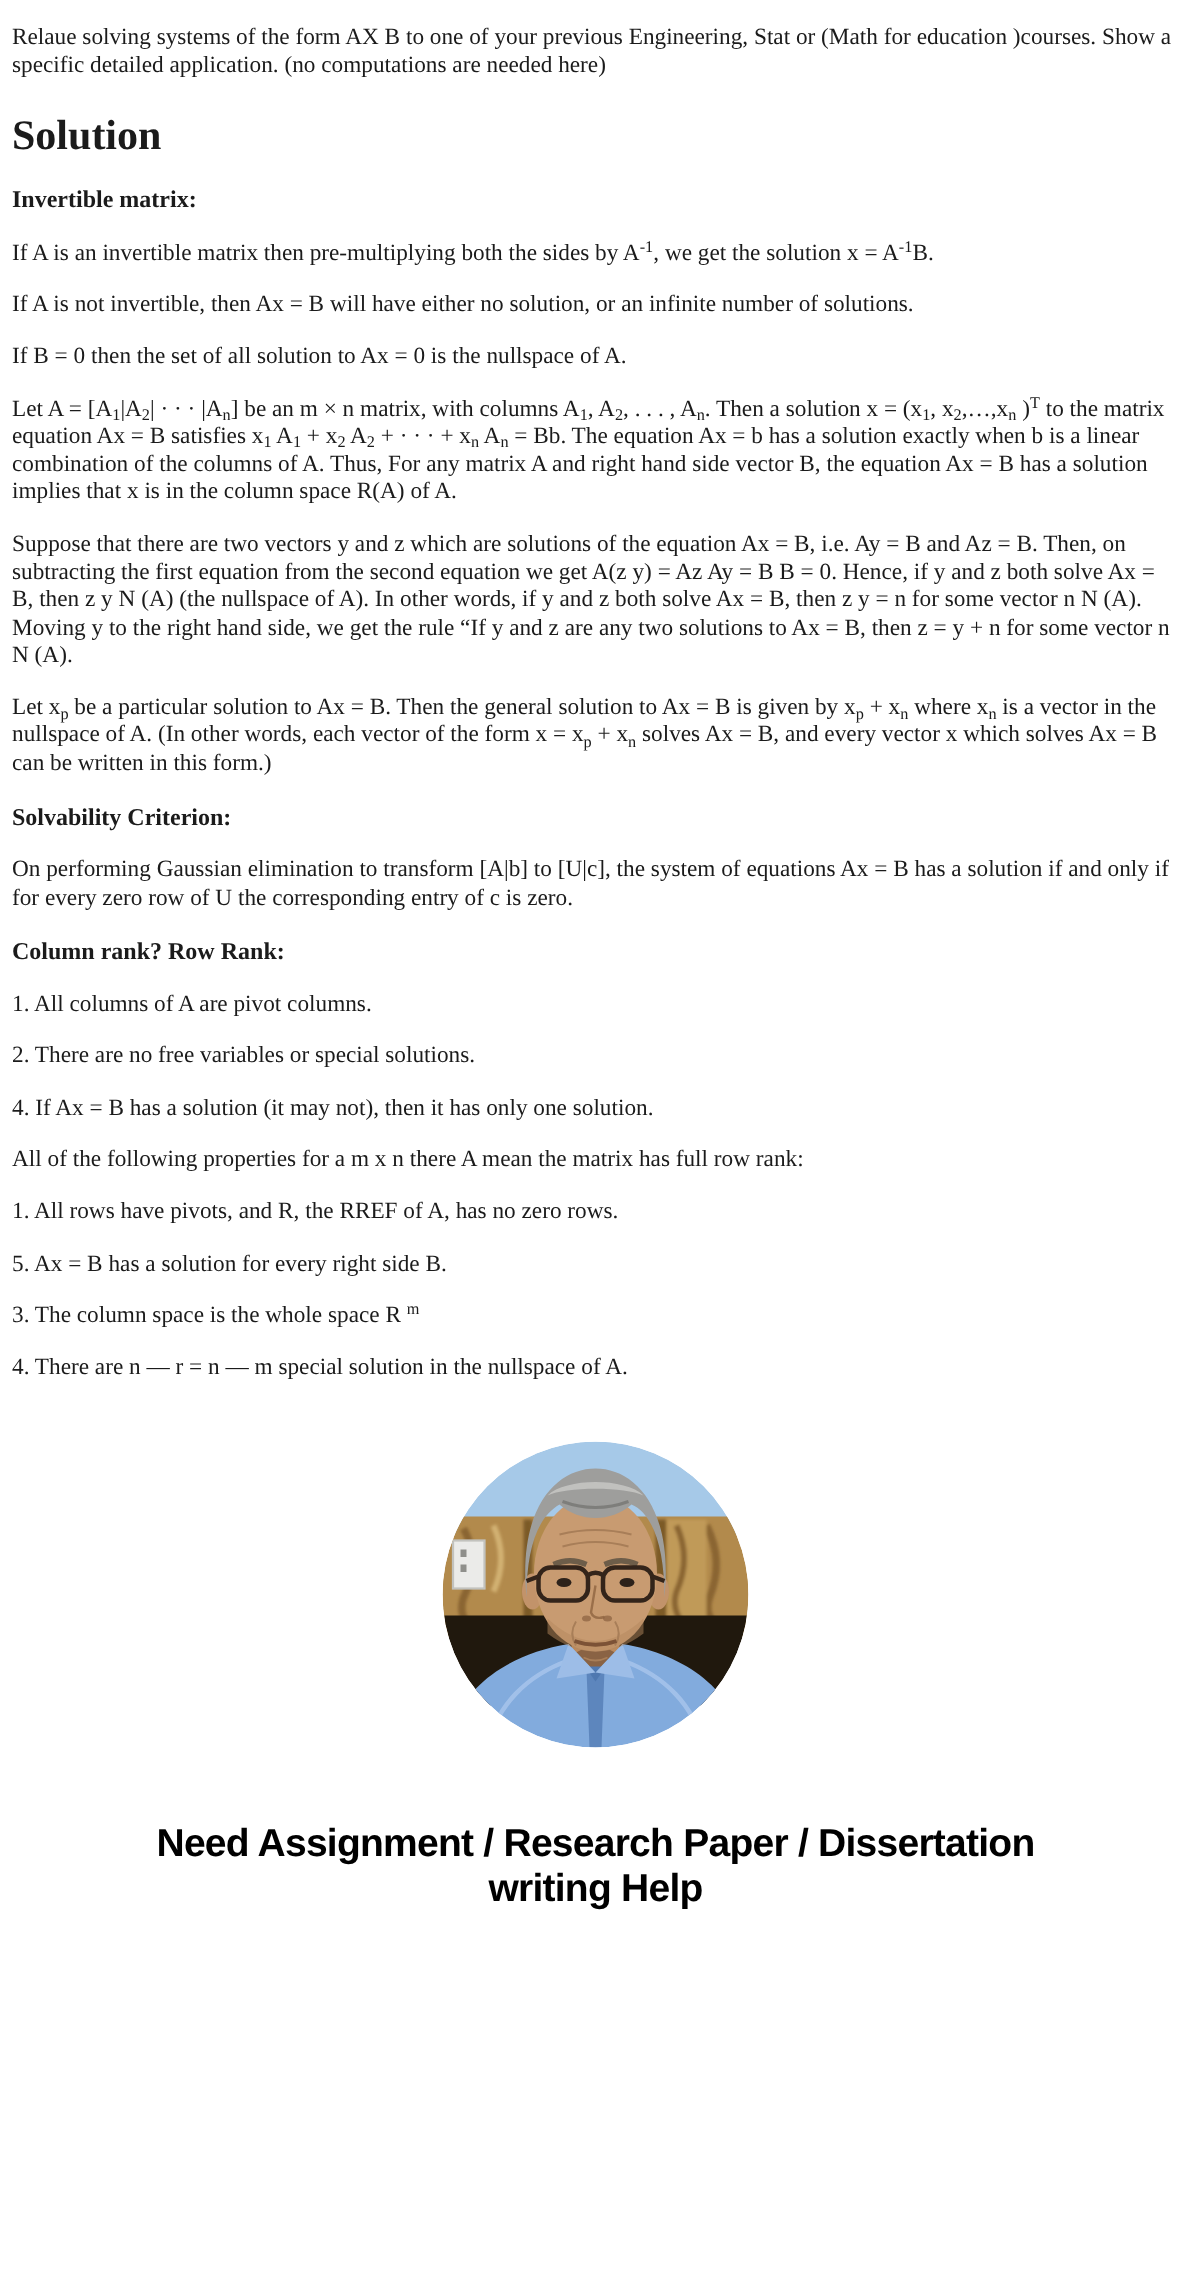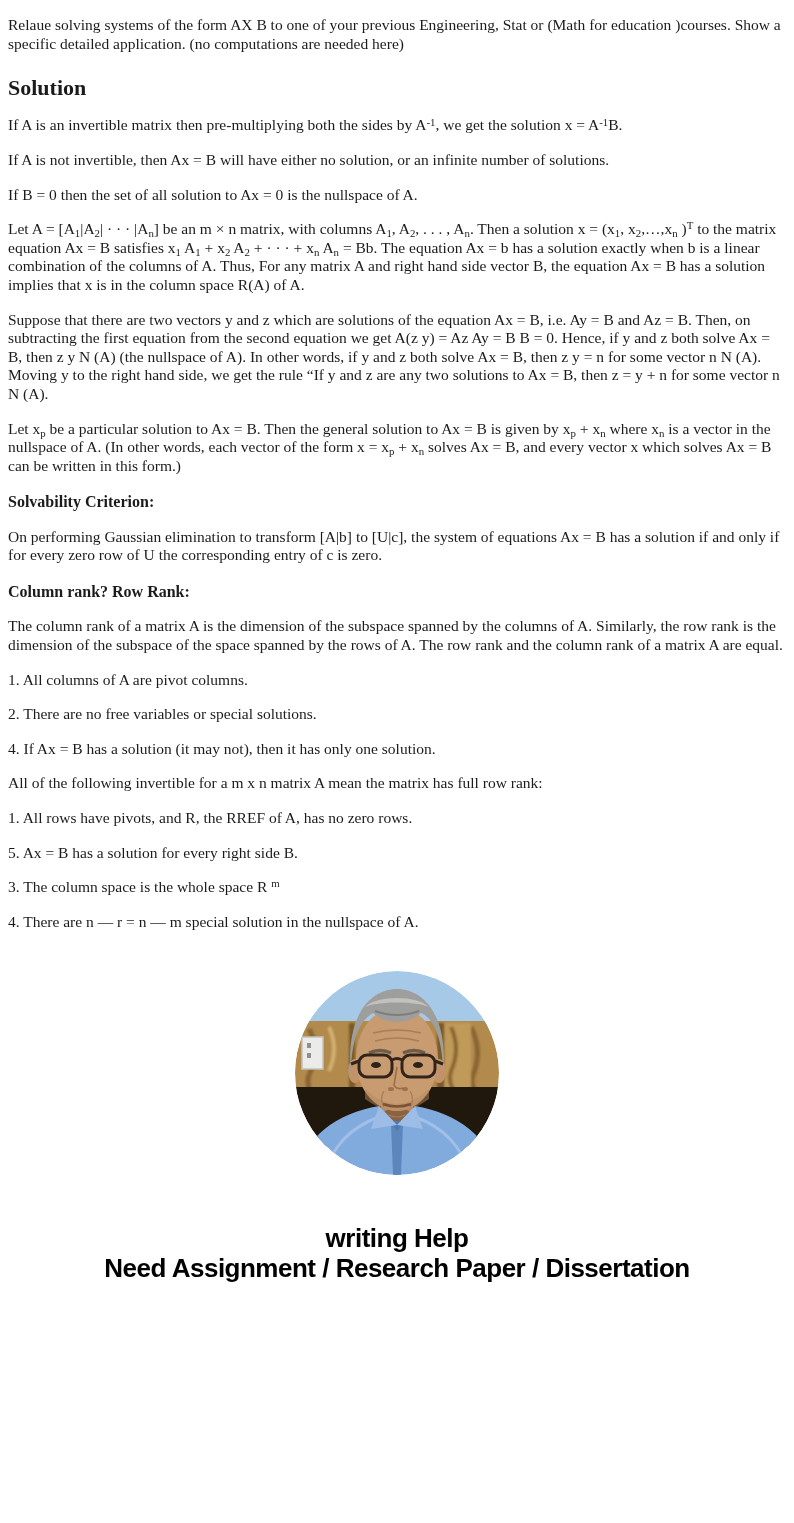--- a/index.html
+++ b/index.html
@@ -12,21 +12,21 @@
     color: var(--text_color, #1b1b1b);
   }
   .page { padding: 0 8px 40px 8px; }
   p.body-text {
     font-size: 15.5px;
     line-height: 1.2;
     margin: 16px 0;
   }
   p.body-text:first-child { margin-top: 16px; }
   .solution-title {
-    font-size: 22px;
+    font-size: 28px;
     font-weight: bold;
     margin: 22px 0 14px 0;
     line-height: 1.15;
   }
   .subhead {
     font-size: 16px;
     font-weight: bold;
     margin: 18px 0 16px 0;
     line-height: 1.15;
   }
@@ -57,37 +57,37 @@
 </style>
 </head>
 <body>
 
 <div class="page">
 
   <p class="body-text">Relaue solving systems of the form AX B to one of your previous Engineering, Stat or (Math for education )courses. Show a specific detailed application. (no computations are needed here)</p>
 
   <h2 class="solution-title">Solution</h2>
 
+  <p class="subhead">Invertible matrix:</p>
   <p class="body-text">If A is an invertible matrix then pre-multiplying both the sides by A<sup>-1</sup>, we get the solution x = A<sup>-1</sup>B.</p>
   <p class="body-text">If A is not invertible, then Ax = B will have either no solution, or an infinite number of solutions.</p>
   <p class="body-text">If B = 0 then the set of all solution to Ax = 0 is the nullspace of A.</p>
   <p class="body-text">Let A = [A<sub>1</sub>|A<sub>2</sub>| · · · |A<sub>n</sub>] be an m × n matrix, with columns A<sub>1</sub>, A<sub>2</sub>, . . . , A<sub>n</sub>. Then a solution x = (x<sub>1</sub>, x<sub>2</sub>,…,x<sub>n</sub> )<sup>T</sup> to the matrix equation Ax = B satisfies x<sub>1</sub> A<sub>1</sub> + x<sub>2</sub> A<sub>2</sub> + · · · + x<sub>n</sub> A<sub>n</sub> = Bb. The equation Ax = b has a solution exactly when b is a linear combination of the columns of A. Thus, For any matrix A and right hand side vector B, the equation Ax = B has a solution implies that x is in the column space R(A) of A.</p>
   <p class="body-text">Suppose that there are two vectors y and z which are solutions of the equation Ax = B, i.e. Ay = B and Az = B. Then, on subtracting the first equation from the second equation we get A(z y) = Az Ay = B B = 0. Hence, if y and z both solve Ax = B, then z y N (A) (the nullspace of A). In other words, if y and z both solve Ax = B, then z y = n for some vector n N (A). Moving y to the right hand side, we get the rule “If y and z are any two solutions to Ax = B, then z = y + n for some vector n N (A).</p>
 
   <p class="body-text">Let x<sub>p</sub> be a particular solution to Ax = B. Then the general solution to Ax = B is given by x<sub>p</sub> + x<sub>n</sub> where x<sub>n</sub> is a vector in the nullspace of A. (In other words, each vector of the form x = x<sub>p</sub> + x<sub>n</sub> solves Ax = B, and every vector x which solves Ax = B can be written in this form.)</p>
 
   <p class="subhead">Solvability Criterion:</p>
   <p class="body-text">On performing Gaussian elimination to transform [A|b] to [U|c], the system of equations Ax = B has a solution if and only if for every zero row of U the corresponding entry of c is zero.</p>
 
   <p class="subhead">Column rank? Row Rank:</p>
-  <p class="body-text">The column rank of a matrix A is the dimension of the subspace spanned by the columns of A. Similarly, the row rank is the dimension of the subspace of the space spanned by the rows of A. The row rank and the column rank of a matrix A are equal.</p>
   <p class="body-text">1. All columns of A are pivot columns.</p>
   <p class="body-text">2. There are no free variables or special solutions.</p>
   <p class="body-text">4. If Ax = B has a solution (it may not), then it has only one solution.</p>
-  <p class="body-text">All of the following invertible for a m x n matrix A mean the matrix has full row rank:</p>
+  <p class="body-text">All of the following properties for a m x n there A mean the matrix has full row rank:</p>
   <p class="body-text">1. All rows have pivots, and R, the RREF of A, has no zero rows.</p>
   <p class="body-text">5. Ax = B has a solution for every right side B.</p>
   <p class="body-text">3. The column space is the whole space R <sup>m</sup></p>
   <p class="body-text">4. There are n — r = n — m special solution in the nullspace of A.</p>
 
   <div class="avatar-wrap">
     <svg viewBox="0 0 204 204" width="204" height="204" aria-hidden="true">
       <defs>
         <clipPath id="circleClip">
             <circle cx="102" cy="102" r="102"></circle>
@@ -165,17 +165,17 @@
         <path d="M89,120 Q84,128 89,136" stroke="#a87e58" stroke-width="1.3" fill="none"></path>
         <path d="M115,120 Q120,128 115,136" stroke="#a87e58" stroke-width="1.3" fill="none"></path>
 
         <path d="M88,133 Q102,138 116,133" stroke="#7c5236" stroke-width="2.5" fill="none"></path>
         <path d="M94,144 Q102,148 110,144" stroke="#a87e58" stroke-width="1.2" fill="none"></path>
       </g>
     </svg>
   </div>
 
   <div class="footer">
+    <div>Need Assignment / Research Paper / Dissertation</div>
     <div>writing Help</div>
-    <div>Need Assignment / Research Paper / Dissertation</div>
   </div>
 
 </div>
 
 </body></html>

